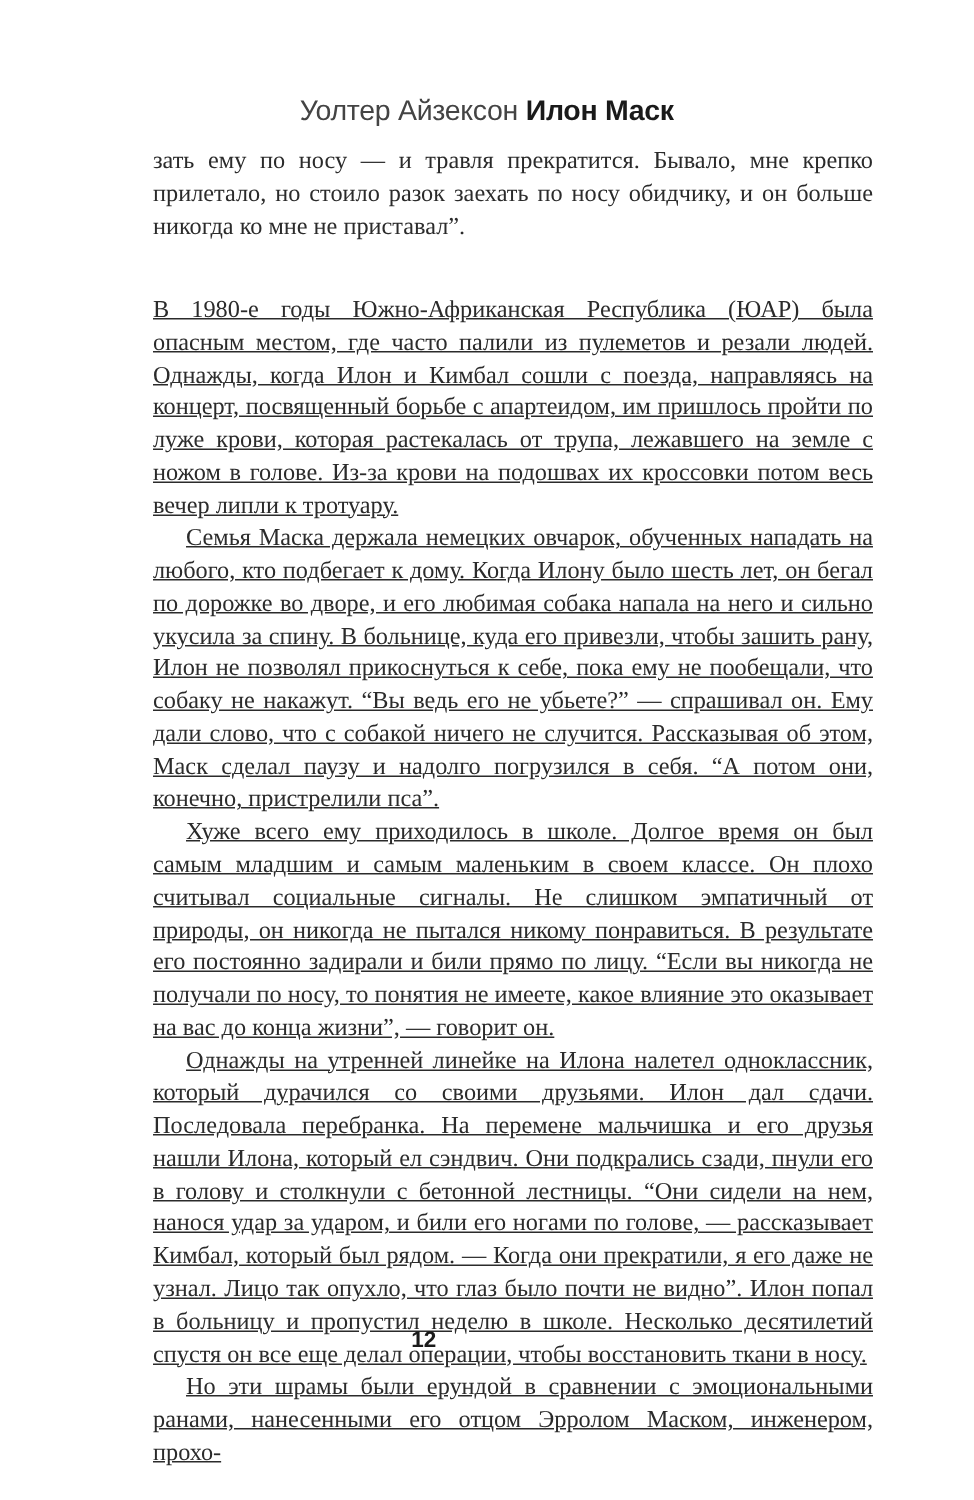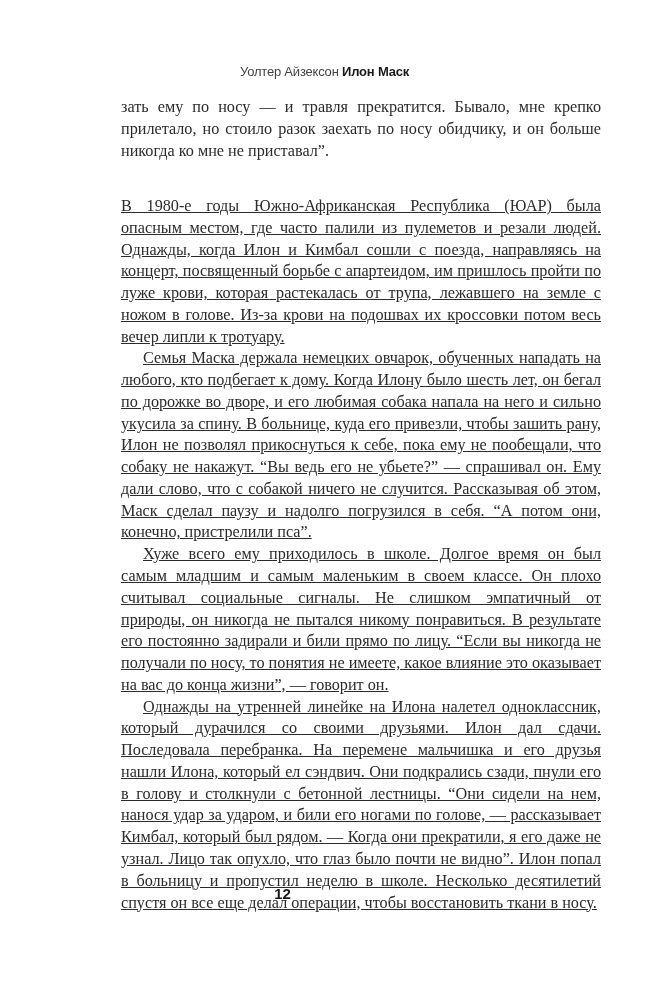--- a/index.html
+++ b/index.html
@@ -1,26 +1,26 @@
 <!DOCTYPE html>
 <html><head>
 <meta charset="utf-8">
 <style>
   html, body { margin: 0; padding: 0; background: #ffffff; }
   body { width: 649px; height: 1000px; position: relative; overflow: hidden; }
   .running-head {
     position: absolute; top: 64px; left: 0; width: 649px;
     text-align: center;
     font-family: "Liberation Sans", sans-serif;
-    font-size: 13px; color: #444;
+    font-size: 19px; color: #444;
     letter-spacing: -0.2px;
   }
   .running-head .title { font-weight: bold; color: #1a1a1a; }
   .text-col {
-    position: absolute; left: 121px; width: 480px;
+    position: absolute; left: 102px; width: 480px;
     font-family: "Liberation Serif", serif;
     font-size: 16.2px; line-height: 21.76px;
     color: #2b2b2b;
     text-align: justify;
     text-align-last: left;
   }
   .text-col p { margin: 0; }
   .text-col p.indent { text-indent: 22px; }
   .top-block { top: 97px; }
   .main-block { top: 196px; text-decoration: underline; }
@@ -41,15 +41,16 @@
 
 <div class="text-col top-block">
   <p>зать ему по носу — и травля прекратится. Бывало, мне крепко прилетало, но стоило разок заехать по носу обидчику, и он больше никогда ко мне не приставал”.</p>
 </div>
 
 <div class="text-col main-block">
   <p>В 1980-е годы Южно-Африканская Республика (ЮАР) была опасным местом, где часто палили из пулеметов и резали людей. Однажды, когда Илон и Кимбал сошли с поезда, направляясь на концерт, посвященный борьбе с апартеидом, им пришлось пройти по луже крови, которая растекалась от трупа, лежавшего на земле с ножом в голове. Из-за крови на подошвах их кроссовки потом весь вечер липли к тротуару.</p>
   <p class="indent">Семья Маска держала немецких овчарок, обученных нападать на любого, кто подбегает к дому. Когда Илону было шесть лет, он бегал по дорожке во дворе, и его любимая собака напала на него и сильно укусила за спину. В больнице, куда его привезли, чтобы зашить рану, Илон не позволял прикоснуться к себе, пока ему не пообещали, что собаку не накажут. “Вы ведь его не убьете?” — спрашивал он. Ему дали слово, что с собакой ничего не случится. Рассказывая об этом, Маск сделал паузу и надолго погрузился в себя. “А потом они, конечно, пристрелили пса”.</p>
   <p class="indent">Хуже всего ему приходилось в школе. Долгое время он был самым младшим и самым маленьким в своем классе. Он плохо считывал социальные сигналы. Не слишком эмпатичный от природы, он никогда не пытался никому понравиться. В результате его постоянно задирали и били прямо по лицу. “Если вы никогда не получали по носу, то понятия не имеете, какое влияние это оказывает на вас до конца жизни”, — говорит он.</p>
   <p class="indent">Однажды на утренней линейке на Илона налетел одноклассник, который дурачился со своими друзьями. Илон дал сдачи. Последовала перебранка. На перемене мальчишка и его друзья нашли Илона, который ел сэндвич. Они подкрались сзади, пнули его в голову и столкнули с бетонной лестницы. “Они сидели на нем, нанося удар за ударом, и били его ногами по голове, — рассказывает Кимбал, который был рядом. — Когда они прекратили, я его даже не узнал. Лицо так опухло, что глаз было почти не видно”. Илон попал в больницу и пропустил неделю в школе. Несколько десятилетий спустя он все еще делал операции, чтобы восстановить ткани в носу.</p>
+  <p class="indent">Но эти шрамы были ерундой в сравнении с эмоциональными ранами, нанесенными его отцом Эрролом Маском, инженером, прохо-</p>
 </div>
 
 <div class="page-number">12</div>
 
 </body></html>

